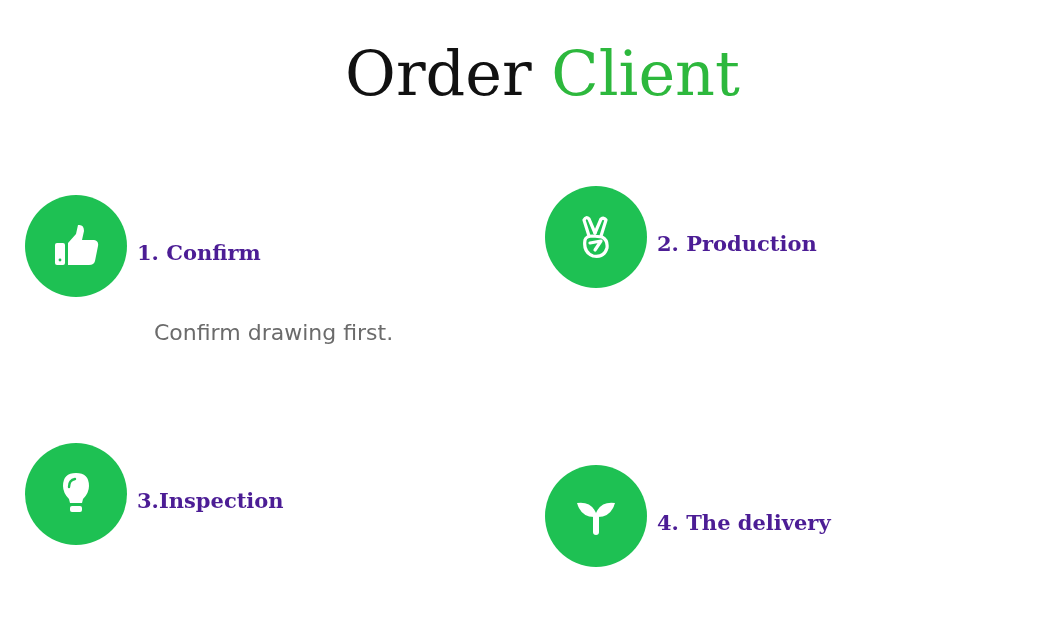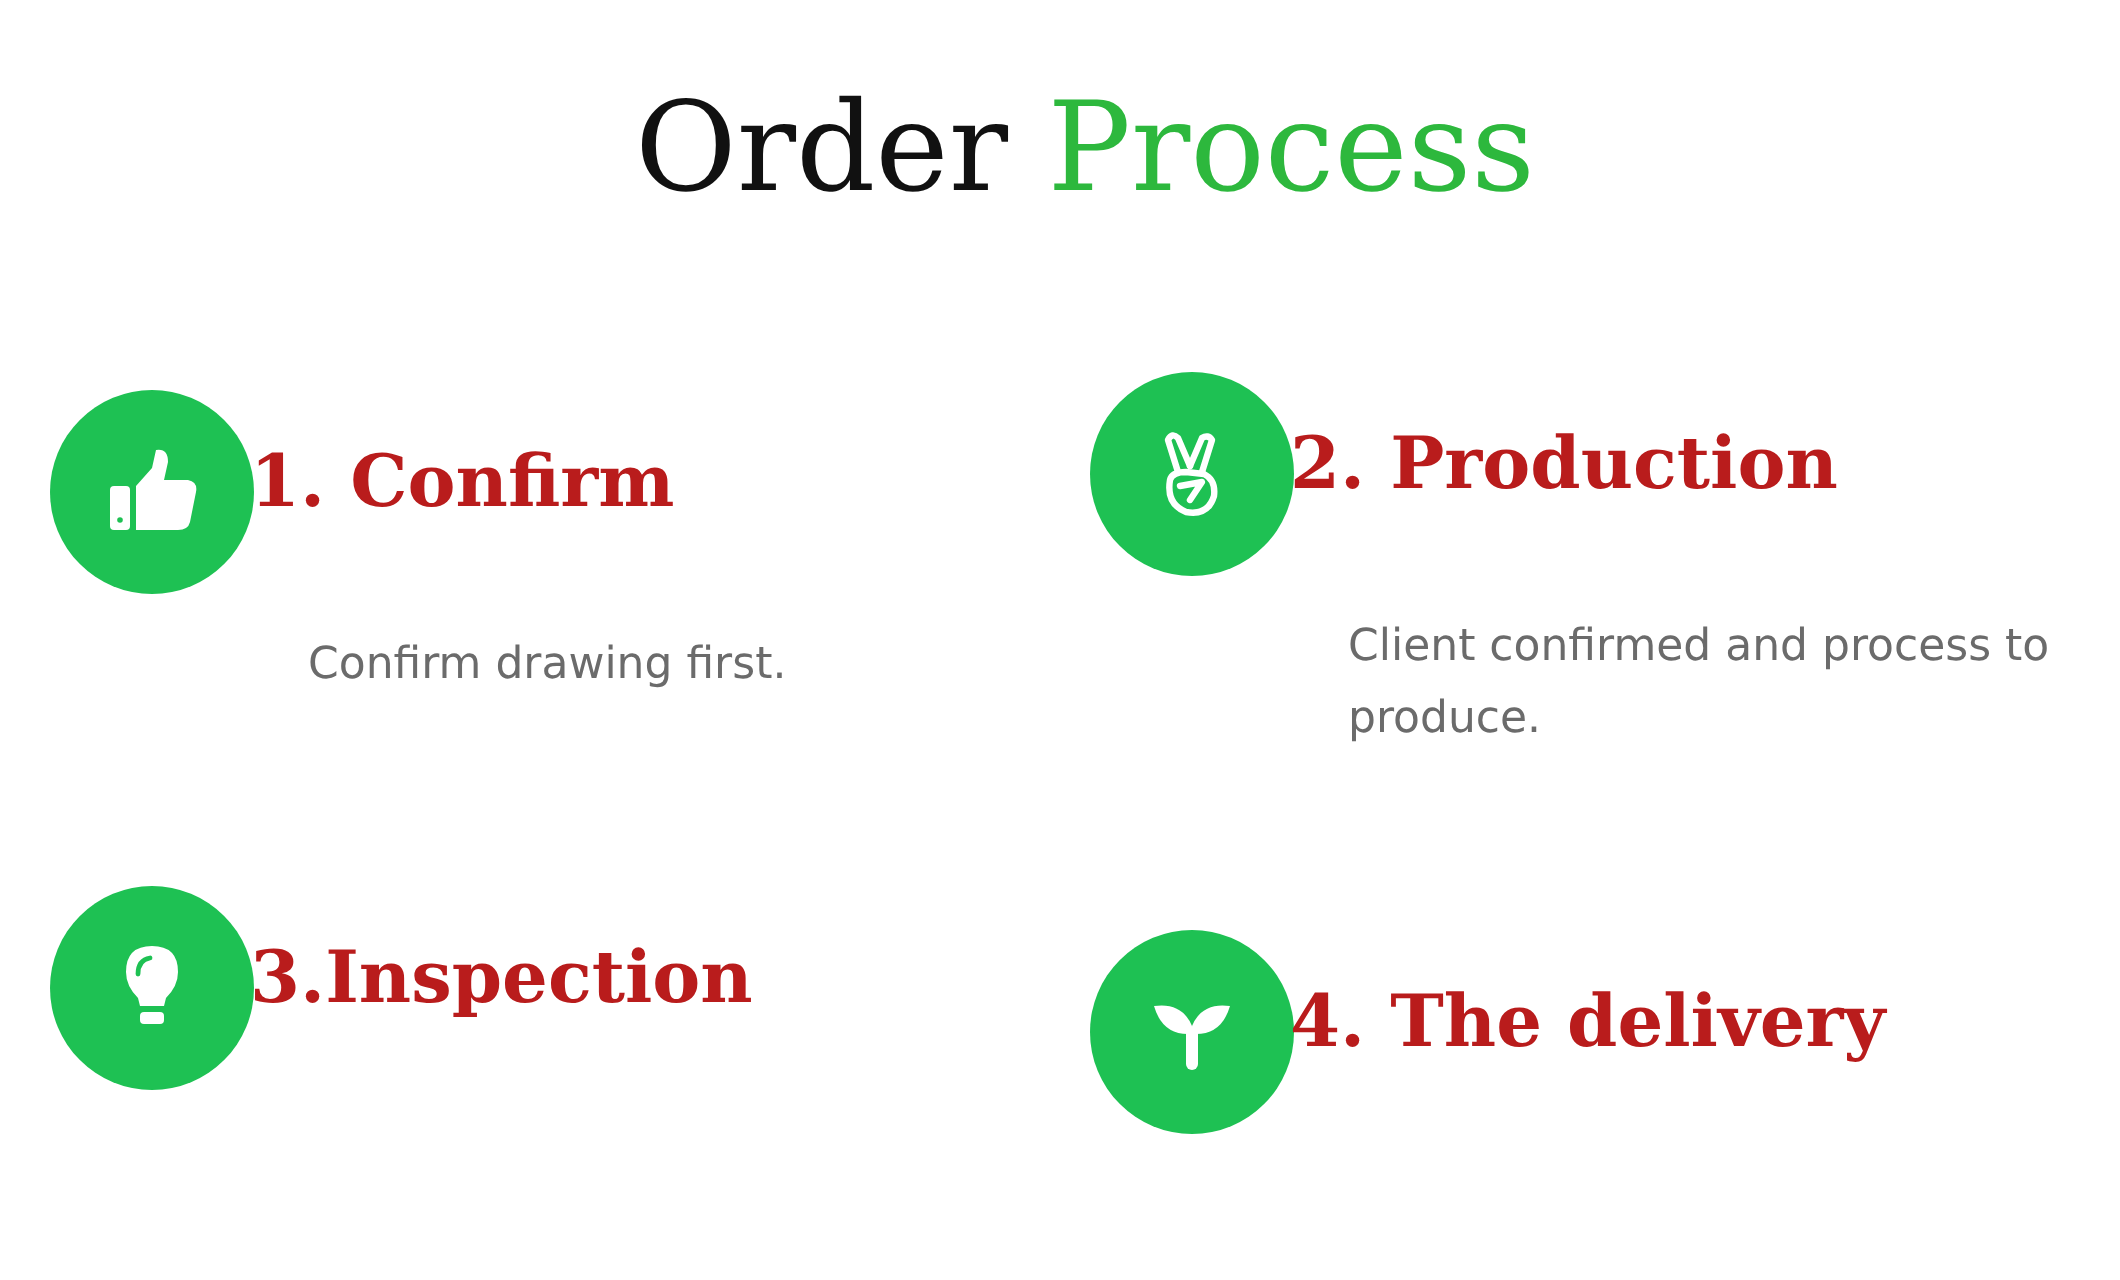--- a/index.html
+++ b/index.html
@@ -13,33 +13,33 @@
     letter-spacing: 0px; margin: 0; line-height: 76px;
   }
   .title .accent { color: #2db83d; }
   .step { position: absolute; width: 500px; height: 180px; }
   .circle {
     position: absolute; left: 0; top: 0; width: 102px; height: 102px; border-radius: 50%;
     background: #1ec153; display: flex; align-items: center; justify-content: center;
   }
   .circle svg { width: 50px; height: 50px; }
   .step-title {
-    position: absolute; left: 100px; top: 24px; margin: 0;
-    font-family: "DejaVu Serif", serif; font-weight: bold; font-size: 36px; color: #b91c1c;
+    position: absolute; left: 100px; top: 24px; margin: 12px;
+    font-family: "DejaVu Serif", serif; font-weight: bold; font-size: 21px; color: #4c1d95;
     line-height: 44px; white-space: nowrap;
   }
   .step-desc {
     position: absolute; left: 113px; top: 104px; width: 370px; margin: 16px;
     font-family: "DejaVu Sans", sans-serif; font-size: 22px; color: #6b6b6b; line-height: 36px;
   }
 </style>
 </head>
 <body>
 
-<h1 class="title"><span>Order</span> <span class="accent">Process</span></h1>
+<h1 class="title"><span>Order</span> <span class="accent">Client</span></h1>
 
 <div class="step" style="left:25px; top:195px;">
   <div class="circle">
     <svg viewBox="0 0 50 50">
       <rect x="4" y="22" width="10" height="22" rx="2" fill="#fff"></rect>
       <circle cx="9" cy="39" r="1.4" fill="#1ec153"></circle>
       <path d="M17 22 L25 13 L27 4 Q33 3 33 10 L31 19 L43 19 Q48 20 47 25 L44 40 Q43 44 38 44 L17 44 Z" fill="#fff"></path>
     </svg>
   </div>
   <h2 class="step-title">1. Confirm</h2>
@@ -49,21 +49,20 @@
 <div class="step" style="left:545px; top:186px;">
   <div class="circle">
     <svg viewBox="0 0 50 50" fill="none" stroke="#fff" stroke-width="3.2" stroke-linecap="round" stroke-linejoin="round">
       <path d="M18 24 L13 8 Q15 4 18 7 L24 21"></path>
       <path d="M24 21 L30 7 Q33 5 35 8 L30 24"></path>
       <path d="M14 28 Q12 40 22 44 Q33 46 36 36 Q37 28 31 25 L22 24 Q15 24 14 28 Z"></path>
       <path d="M19 31 L30 29 L24 38"></path>
     </svg>
   </div>
   <h2 class="step-title">2. Production</h2>
-  <p class="step-desc">Client confirmed and process to produce.</p>
 </div>
 
 <div class="step" style="left:25px; top:443px;">
   <div class="circle">
     <svg viewBox="0 0 50 50">
       <path d="M25 4 Q38 4 38 17 Q38 24 32 30 L31 34 L19 34 L18 30 Q12 24 12 17 Q12 4 25 4 Z" fill="#fff"></path>
       <path d="M18 18 Q18 11 24 10" stroke="#1ec153" stroke-width="2.4" fill="none" stroke-linecap="round"></path>
       <rect x="19" y="37" width="12" height="6" rx="2" fill="#fff"></rect>
     </svg>
   </div>

